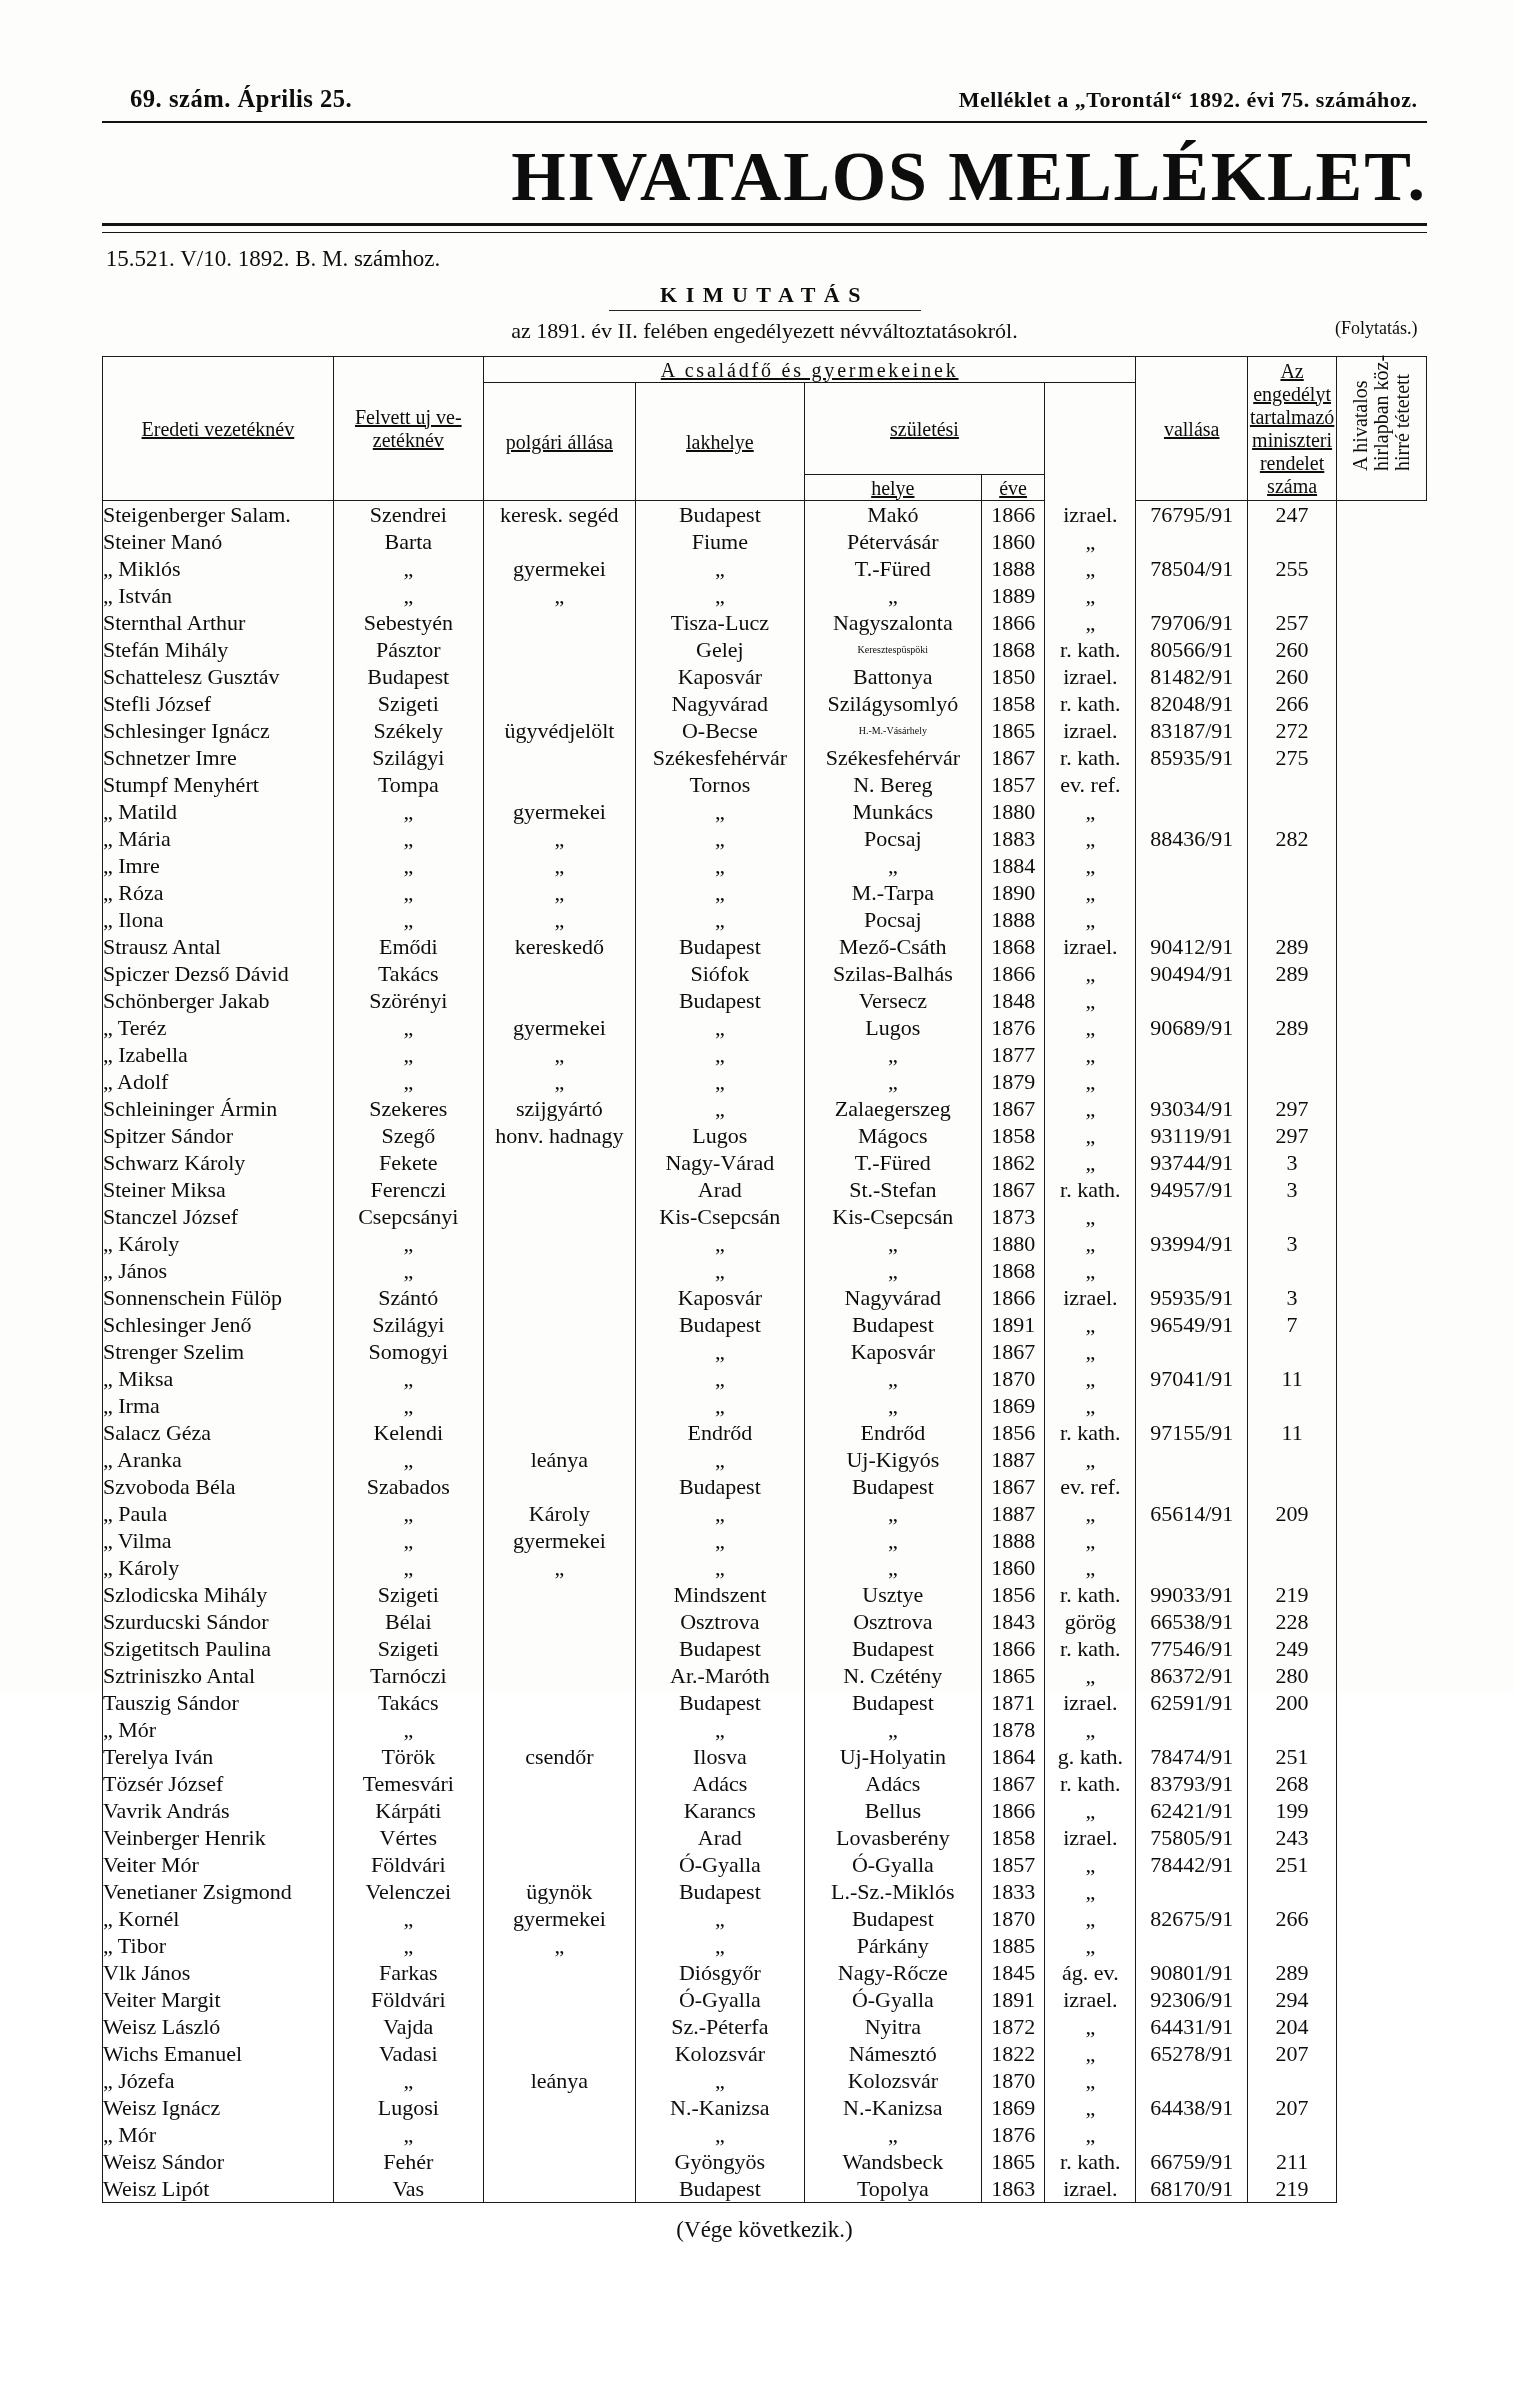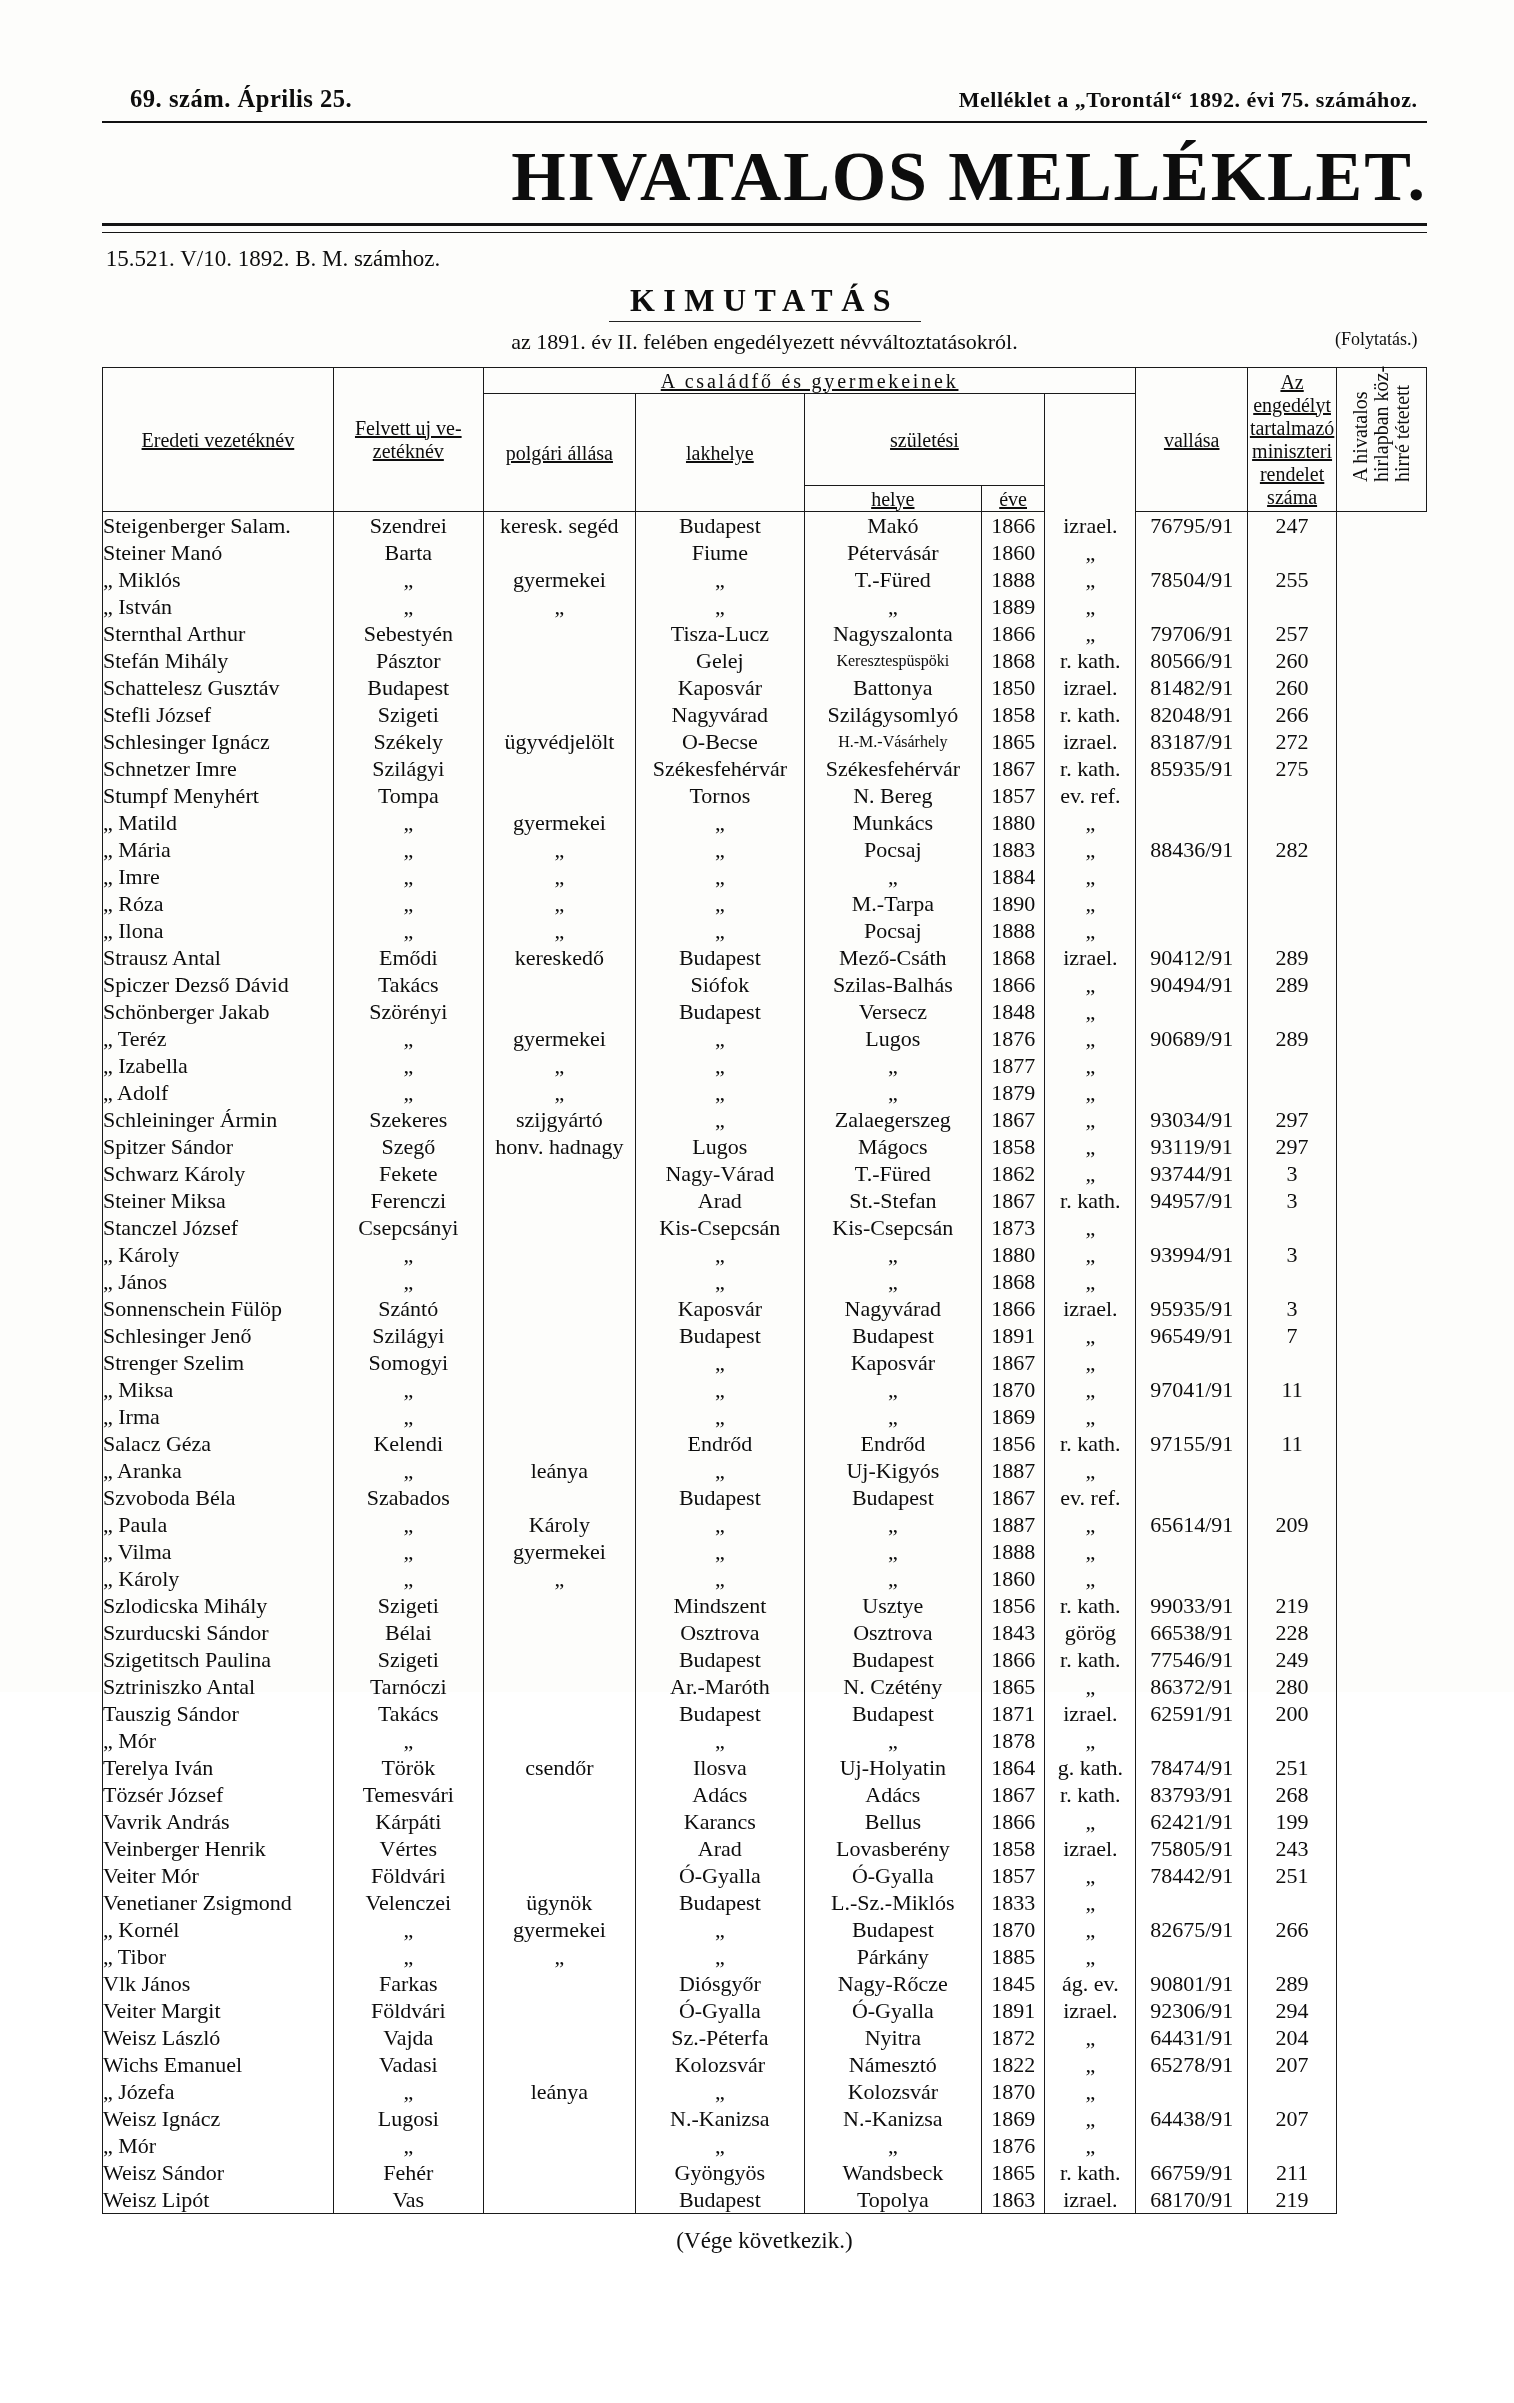--- a/index.html
+++ b/index.html
@@ -61,21 +61,21 @@
     margin: 9.5px 0 13.2px 0;
   }
   
   .subhead-row {
     font-size: 23px;
     padding-left: 3.8px;
     margin-bottom: 1.9px;
   }
   .kimutatas {
     text-align: center;
-    font-size: 32px;
+    font-size: 22px;
     font-weight: bold;
     letter-spacing: 8.5px;
     margin: 9.5px 0 1.9px 0;
   }
   .kimutatas-underline {
     width: 312px;
     margin: 0 auto;
     border-bottom: 1.9px solid #222;
   }
   .subtitle-row {
@@ -141,21 +141,21 @@
   td.c1 { padding-left: 9.5px; text-align: left; width: 256px; }
   td.c2 { text-align: center; width: 180px; }
   td.c3 { text-align: center; width: 166px; }
   td.c4 { text-align: center; width: 189px; }
   td.c5 { text-align: center; width: 203px; }
   td.c6 { text-align: center; width: 74px; }
   td.c7 { text-align: center; width: 106px; }
   td.c8 { text-align: center; width: 128px; }
   td.c9 { text-align: center; width: 62px; padding-right: 5.7px;}
   .small { font-size: 14px; margin-left: 40px; }
-  .smaller { font-size: 16px; letter-spacing: 0; }
+  .smaller { font-size: 10px; letter-spacing: 0; }
   tbody tr:last-child td { border-bottom: 1.9px solid #1a1a1a; }
   .footnote {
     text-align: center;
     font-size: 23px;
     margin-top: 13.2px;
   }
 </style>
 </head>
 <body>
 

